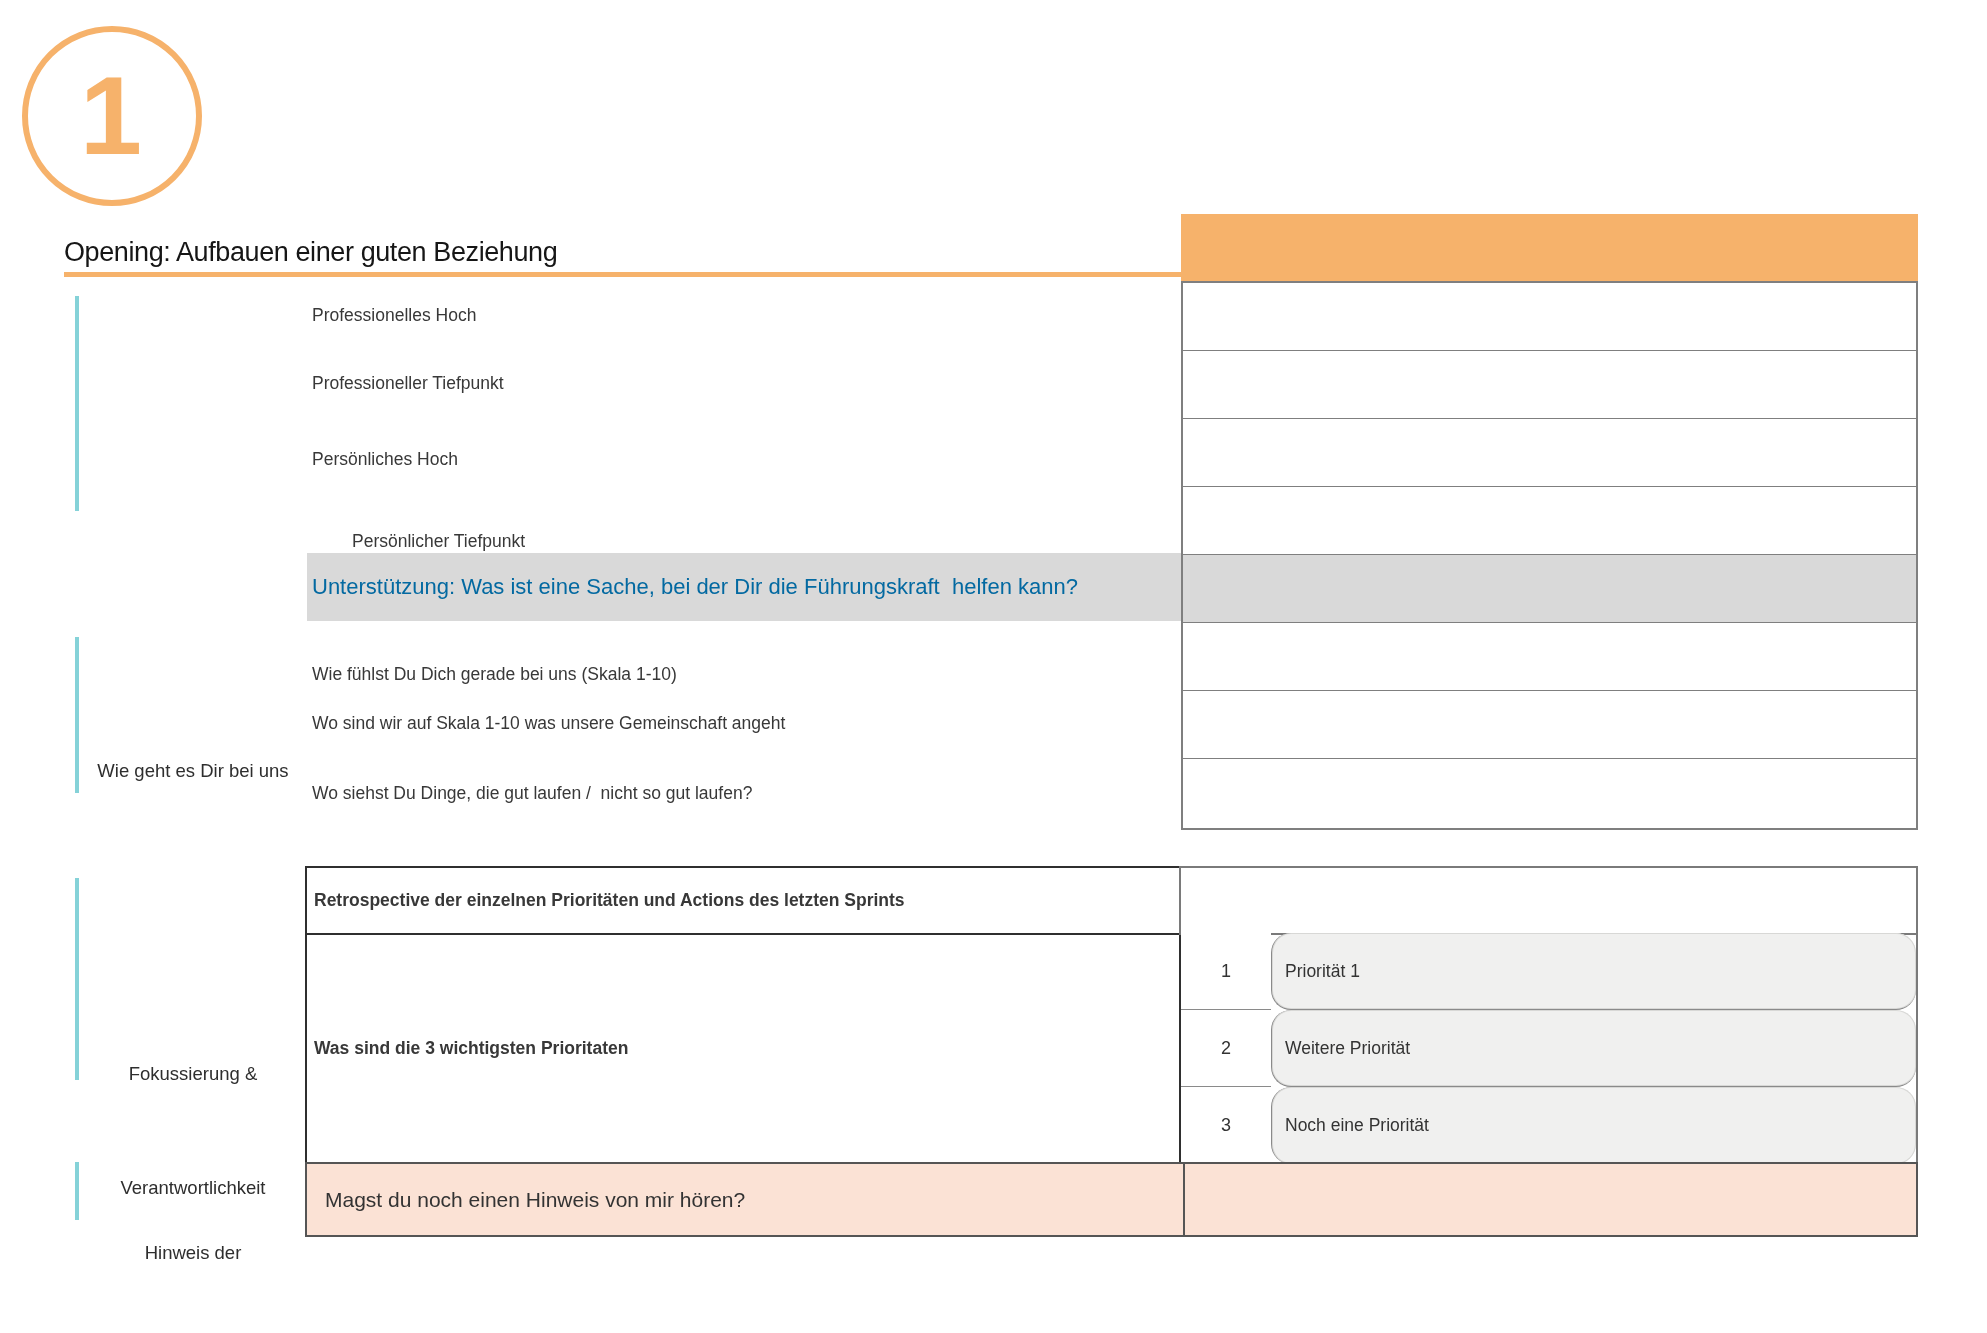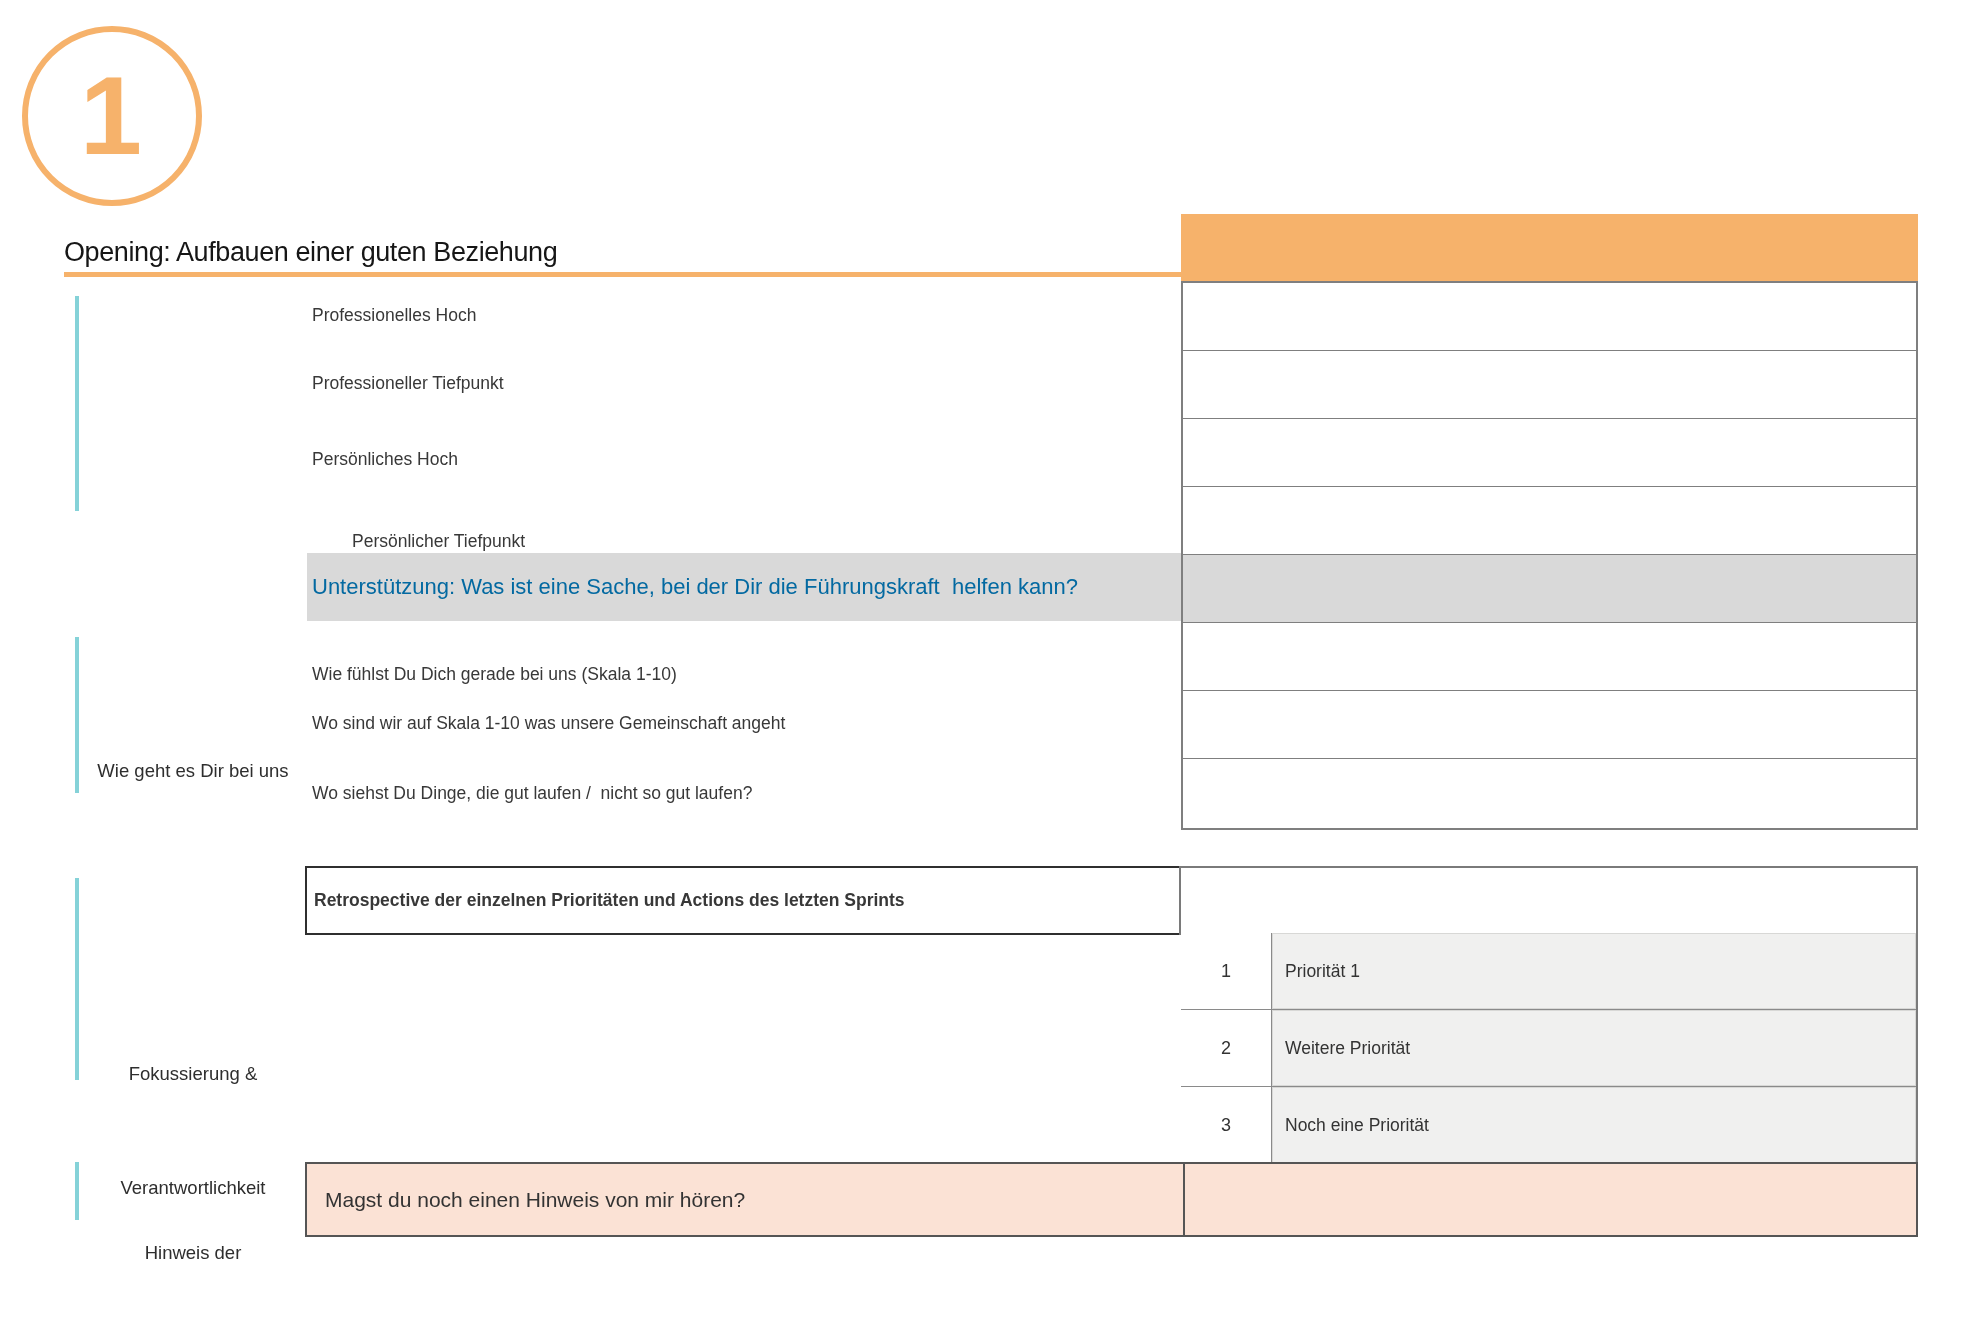--- a/index.html
+++ b/index.html
@@ -81,21 +81,21 @@
   }
   .pnum{
     background:#ffffff;border-bottom:1px solid #8a8a8a;
     display:flex;align-items:center;justify-content:center;
     font-size:18px;color:#333333;
   }
   .pval{
     background:#F0F0EF;border-bottom:1px solid #8a8a8a;border-left:1px solid #8a8a8a;
     box-shadow:inset 0 0 0 1px #d8d8d6;
     display:flex;align-items:center;padding-left:13px;
-    font-size:17.5px;color:#333333;white-space:pre;
+    font-size:17.5px;color:#333333;white-space:pre;border-radius:20px;
   }
   .pgrid .row3{border-bottom:none;}
   .hint-row{
     position:absolute;left:305px;top:1162px;width:1613px;height:75px;
     background:#FBE2D5;border:2px solid #555555;box-sizing:border-box;
     display:flex;align-items:center;padding-left:18px;
     font-size:21px;color:#333333;white-space:pre;
   }
   .hint-divider{
     position:absolute;left:876px;top:-2px;width:2px;height:75px;background:#555555;
@@ -148,20 +148,21 @@
     <div class="acell"></div>
     <div class="acell"></div>
     <div class="acell"></div>
     <div class="acell gray"></div>
     <div class="acell"></div>
     <div class="acell"></div>
     <div class="acell"></div>
   </div>
 
   <div class="qbox" style="top:866px;height:69px;">Retrospective der einzelnen Prioritäten und Actions des letzten Sprints</div>
+  <div class="qbox" style="top:933px;height:231px;">Was sind die 3 wichtigsten Prioritaten</div>
 
   <div class="retro-answer"></div>
 
   <div class="pgrid">
     <div class="pnum">1</div>
     <div class="pval">Priorität 1</div>
     <div class="pnum">2</div>
     <div class="pval">Weitere Priorität</div>
     <div class="pnum row3">3</div>
     <div class="pval row3">Noch eine Priorität</div>

